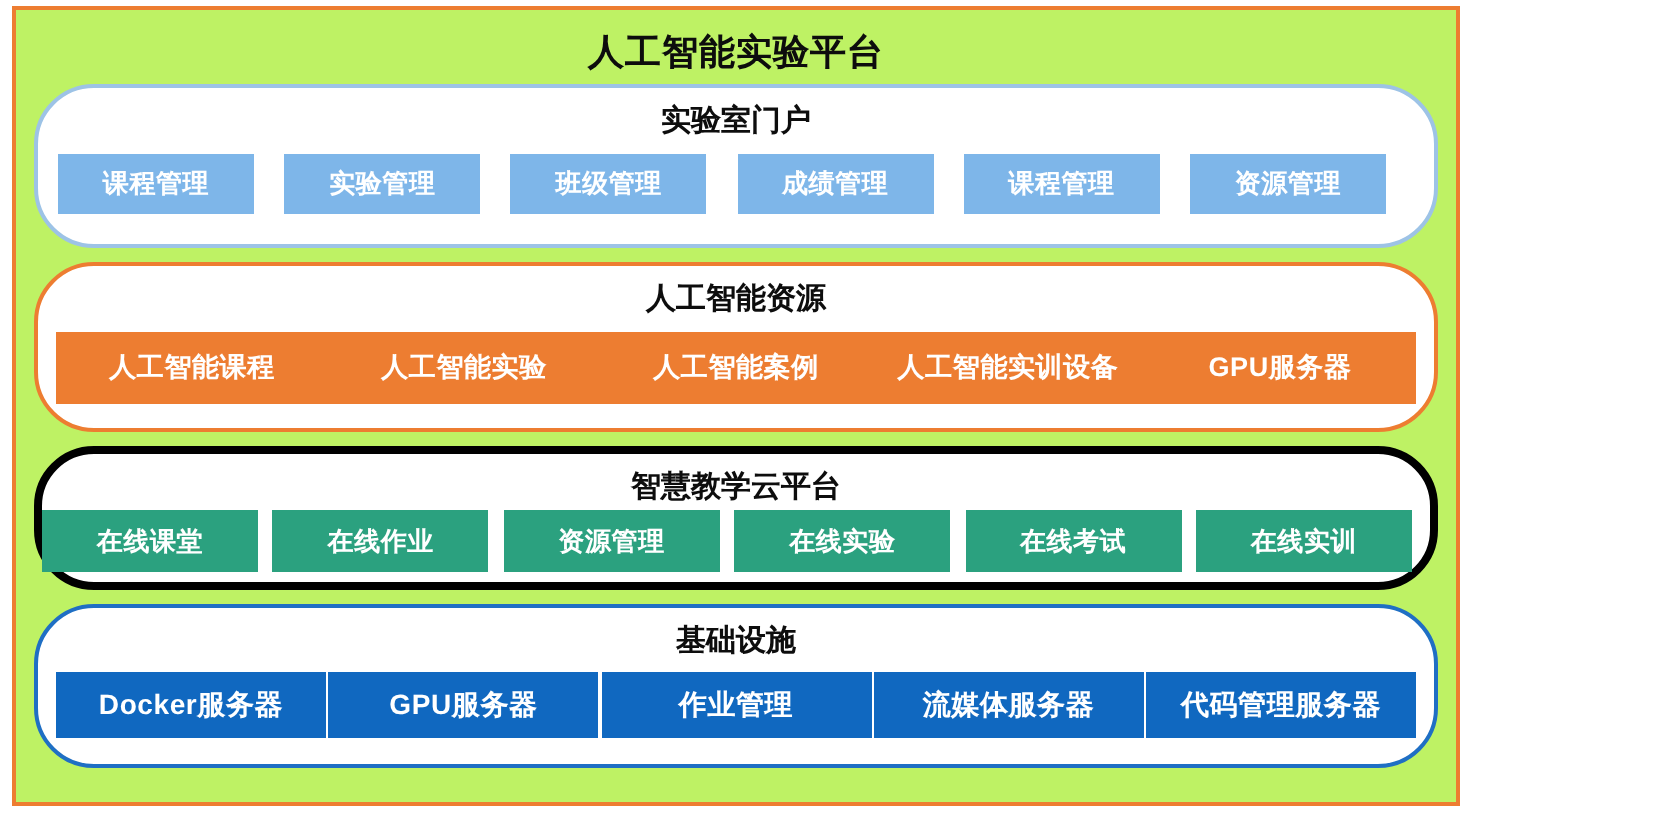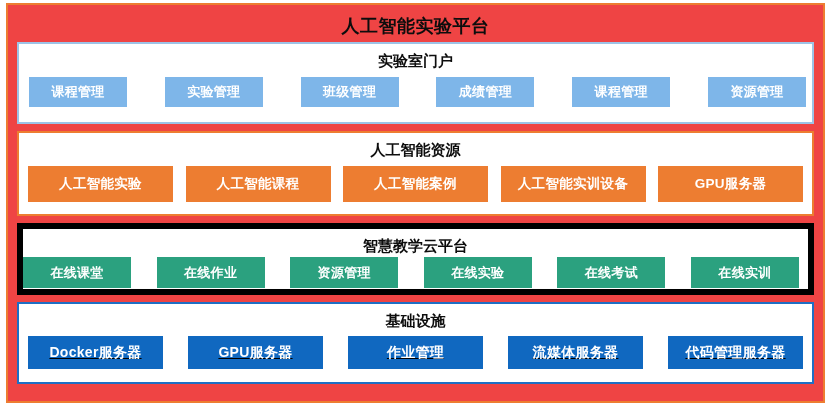--- a/index.html
+++ b/index.html
@@ -11,24 +11,24 @@
     width: 835px;
     height: 412px;
     font-family: "Liberation Sans", "DejaVu Sans", sans-serif;
     overflow: hidden;
   }
 
   .platform {
     position: absolute;
     left: 6px;
     top: 3px;
-    width: 819px;
+    width: 724px;
     height: 400px;
     border: 2px solid #ED7D31;
-    background: #ef4444;
+    background: #bef264;
     box-sizing: border-box;
   }
 
   .platform-title {
     text-align: center;
     font-size: 18px;
     font-weight: bold;
     color: #0d0d0d;
     line-height: 18px;
     padding-top: 12px;
@@ -36,36 +36,37 @@
   }
 
   .layers {
     padding: 0 9px;
   }
 
   .layer {
     box-sizing: border-box;
     background: #ffffff;
     margin-top: 7px;
+    border-radius: 30px;
   }
 
   .layer-title {
     text-align: center;
     font-size: 15px;
     font-weight: bold;
     color: #0d0d0d;
     line-height: 15px;
     padding-top: 9px;
   }
 
   .chips {
     display: flex;
     align-items: center;
     justify-content: space-between;
-    padding: 9px 6px 10px 10px;
+    padding: 9px 24px 10px 10px;
   }
 
   .chip {
     box-sizing: border-box;
     height: 30px;
     display: flex;
     align-items: center;
     justify-content: center;
     color: #ffffff;
     font-size: 13px;
@@ -92,36 +93,36 @@
   .layer-resources .chips { padding: 9px 9px 11px 9px; }
   .layer-resources .chip {
     background: #ED7D31;
     width: 145px;
     height: 36px;
     font-size: 13.5px;
   }
 
   
   .layer-cloud {
-    border: 6px solid #000000;
+    border: 4px solid #000000;
     height: 72px;
   }
   .layer-cloud .chips { padding: 4px 9px 8px 0; }
   .layer-cloud .chip {
     background: #2BA17F;
     width: 108px;
     height: 31px;
   }
 
   
   .layer-infra {
     border: 2px solid #1F6FC4;
     height: 82px;
   }
-  .layer-infra .chips { padding: 8px 9px 10px 9px; text-decoration: underline; }
+  .layer-infra .chips { padding: 8px 9px 10px 9px; }
   .layer-infra .chip {
     background: #1068C0;
     width: 135px;
     height: 33px;
     font-size: 14px;
   }
 </style>
 </head>
 <body>
 
@@ -139,22 +140,22 @@
         <div class="chip">班级管理</div>
         <div class="chip">成绩管理</div>
         <div class="chip">课程管理</div>
         <div class="chip">资源管理</div>
       </div>
     </div>
 
     <div class="layer layer-resources">
       <div class="layer-title">人工智能资源</div>
       <div class="chips">
+        <div class="chip">人工智能课程</div>
         <div class="chip">人工智能实验</div>
-        <div class="chip">人工智能课程</div>
         <div class="chip">人工智能案例</div>
         <div class="chip">人工智能实训设备</div>
         <div class="chip">GPU服务器</div>
       </div>
     </div>
 
     <div class="layer layer-cloud">
       <div class="layer-title">智慧教学云平台</div>
       <div class="chips">
         <div class="chip">在线课堂</div>

